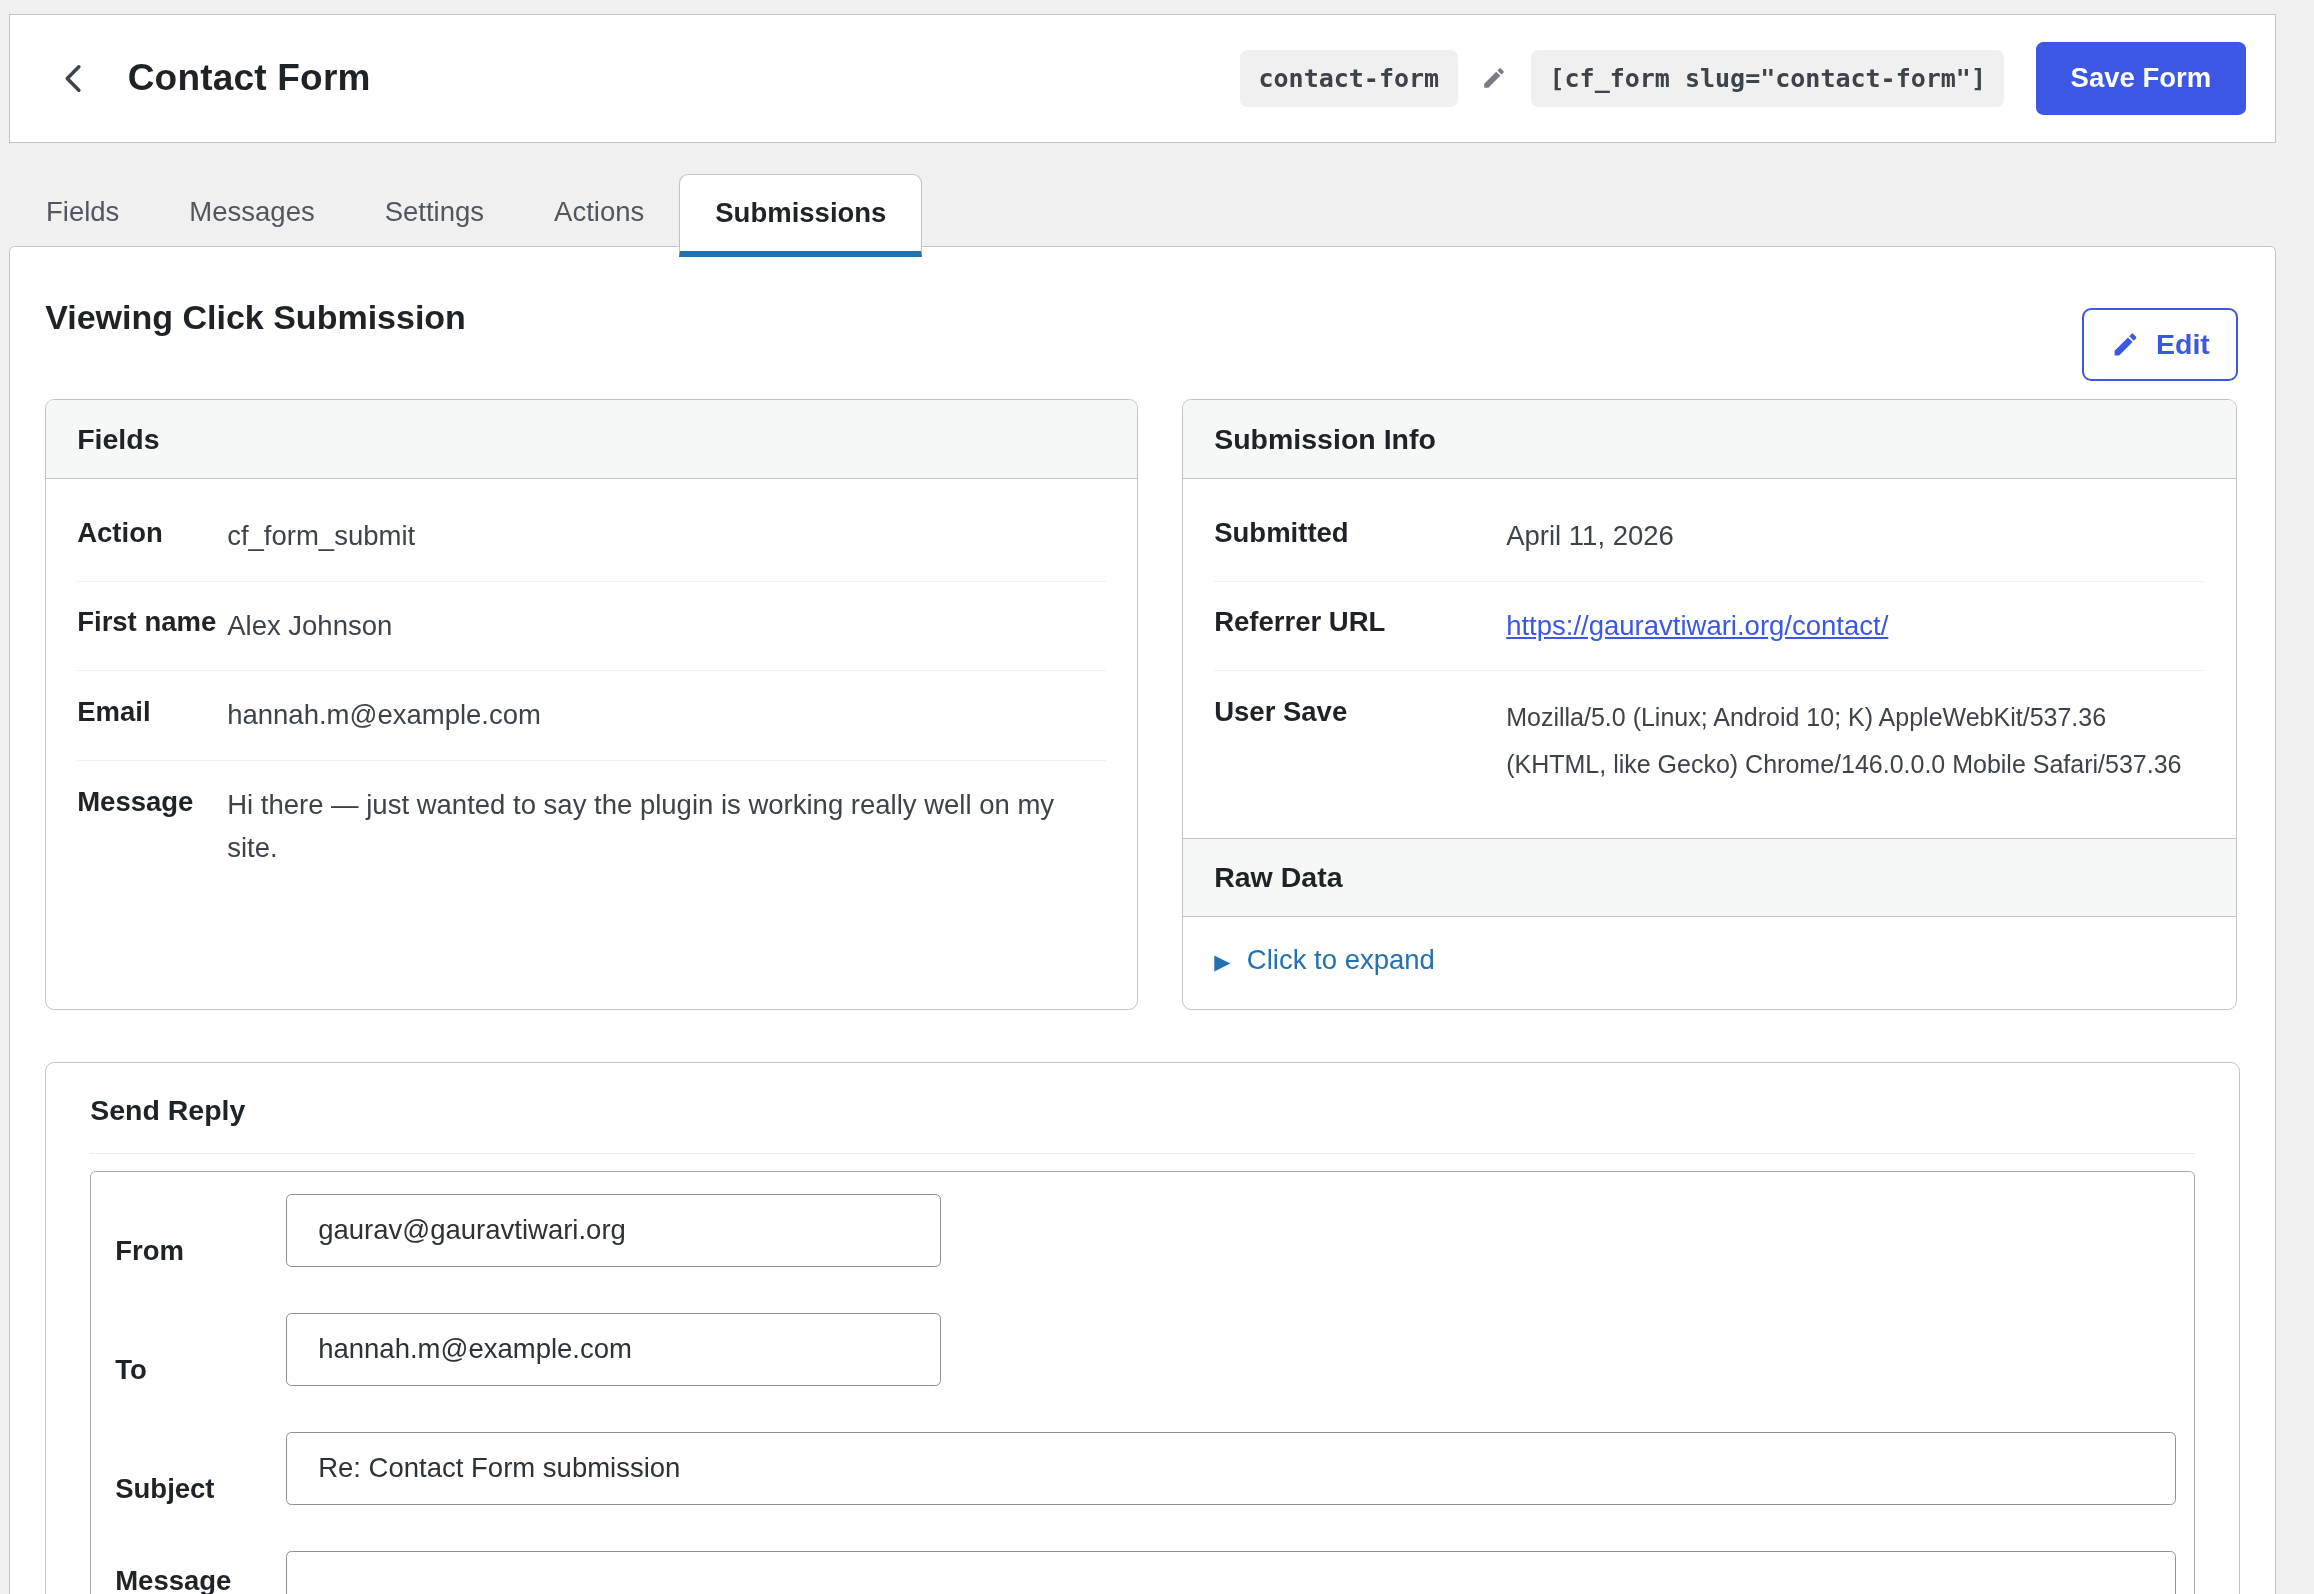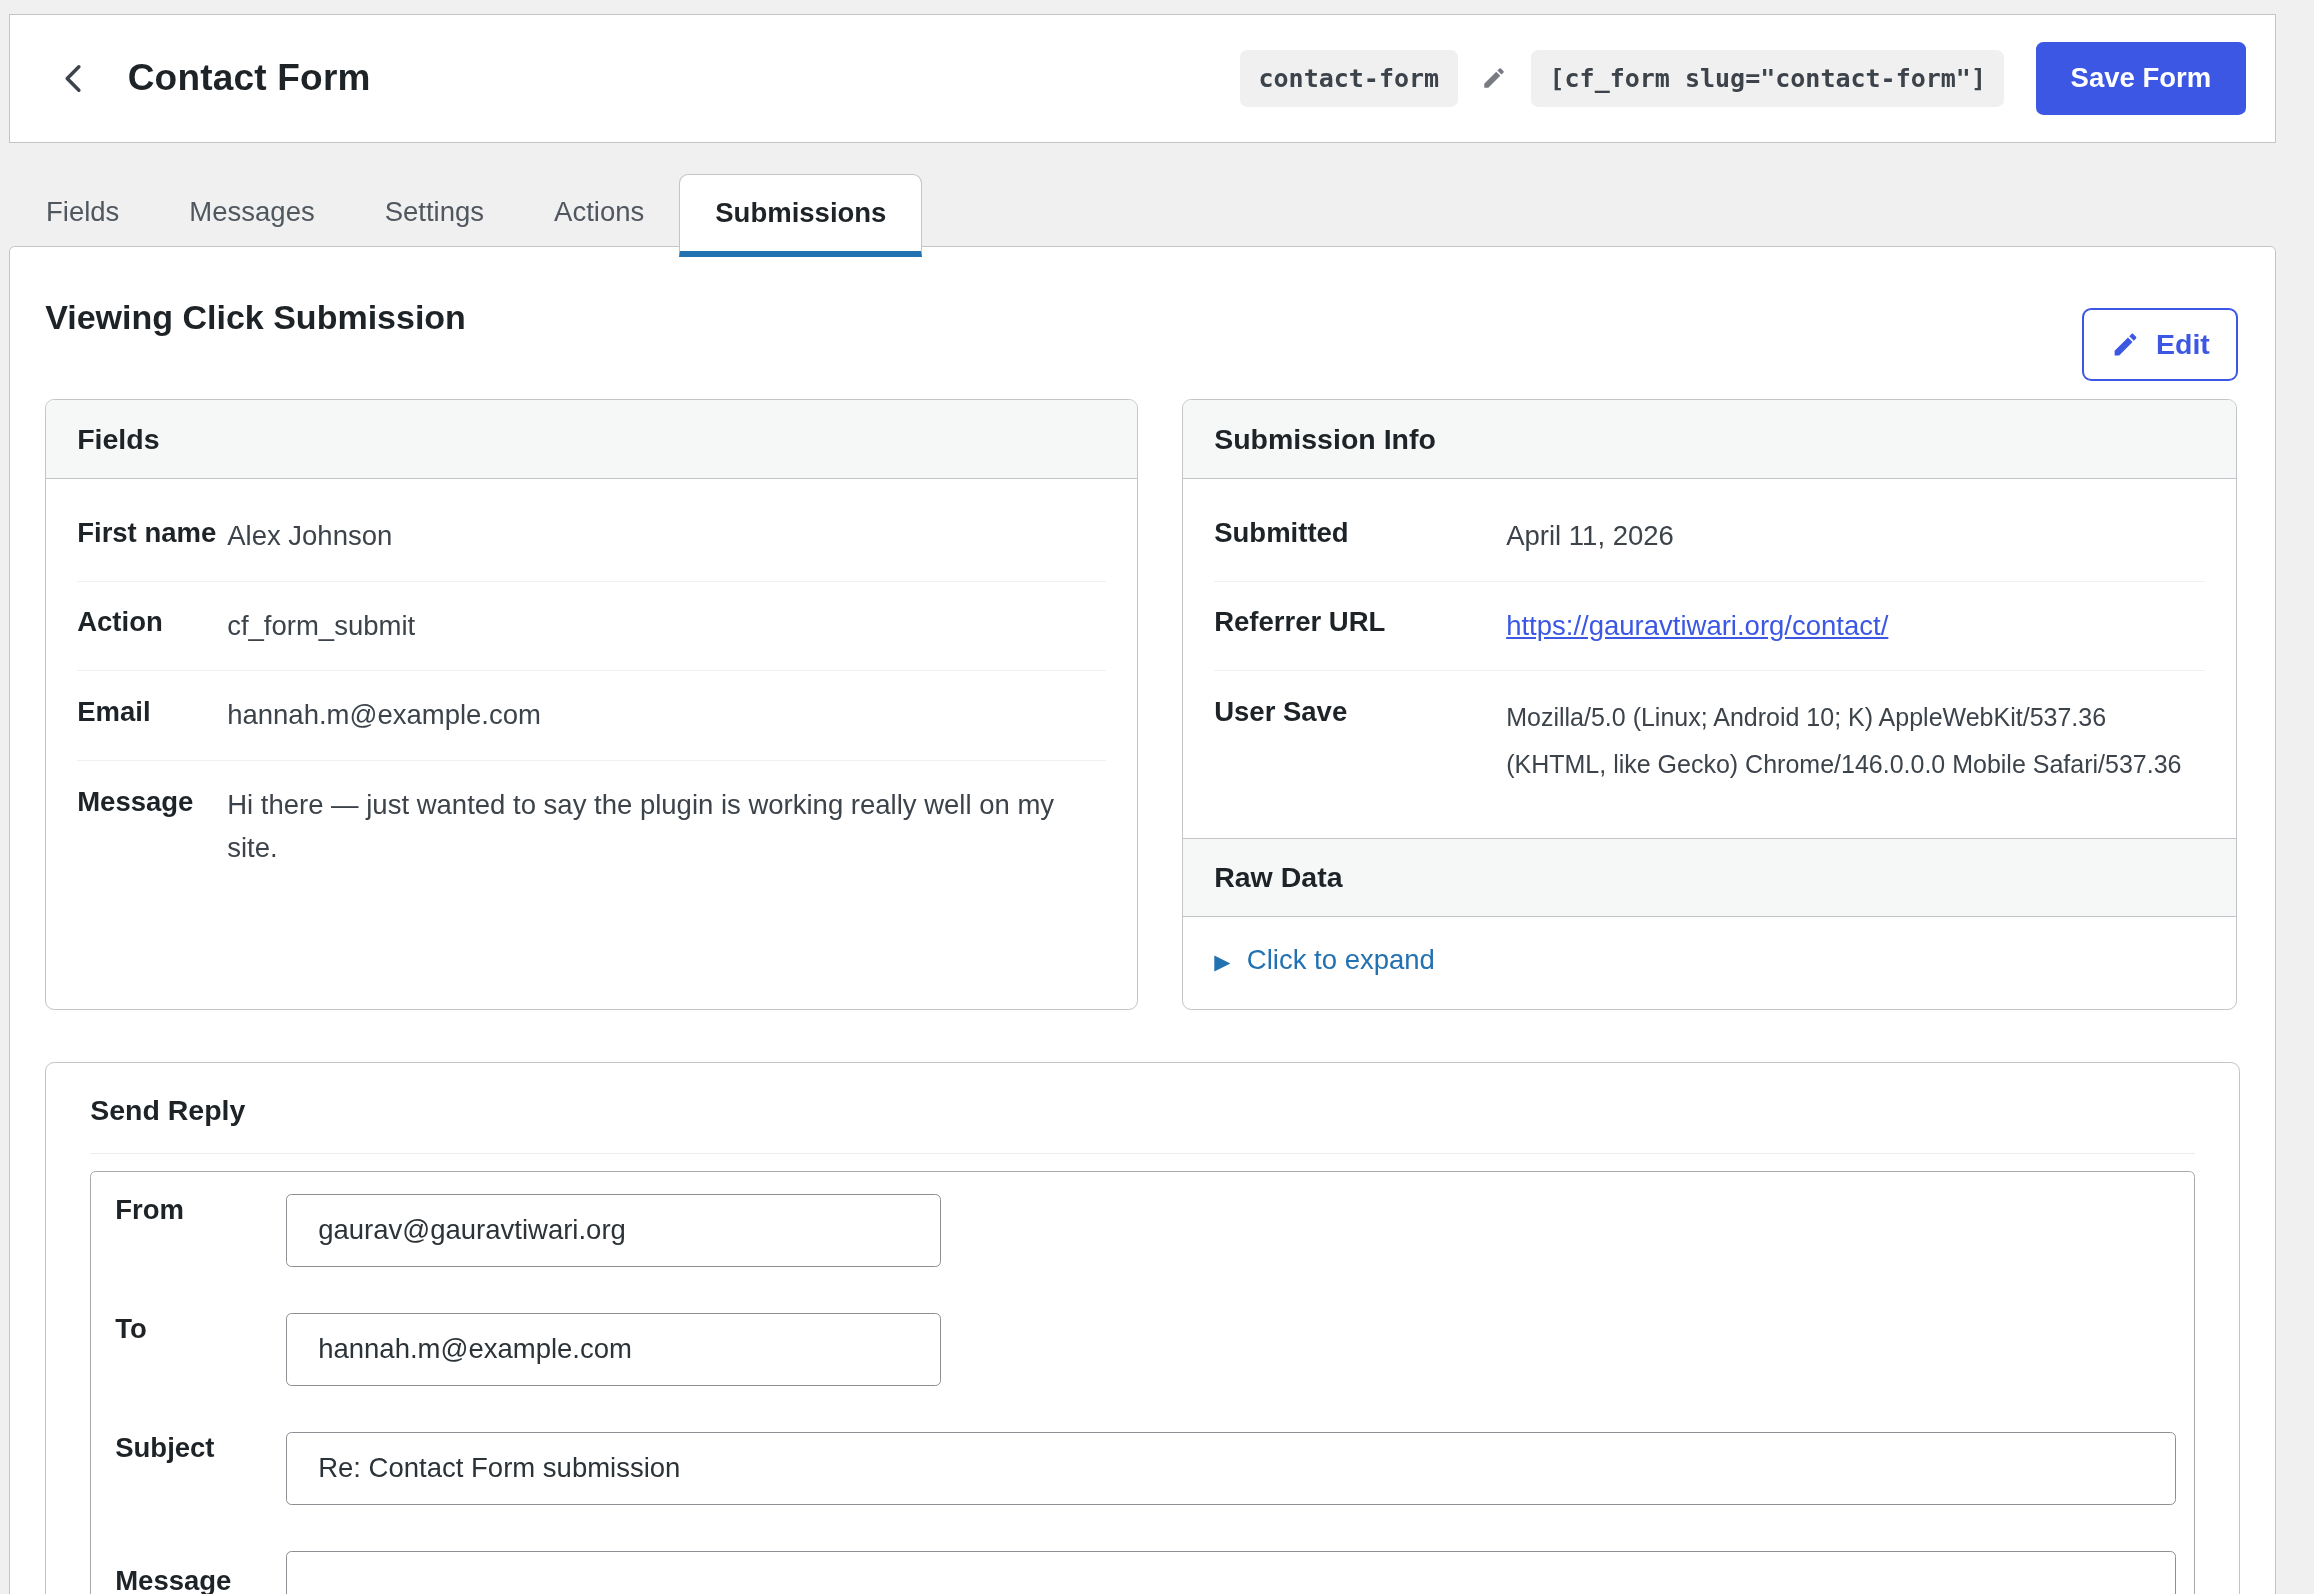--- a/index.html
+++ b/index.html
@@ -70,21 +70,21 @@
     color:var(--admin-blue);font-size:27.5px;cursor:pointer;background:none;border:none;font-family:inherit;}
   .expand-tri{font-size:21px;line-height:1;transform:translateY(0.9px);}
 
   
   .reply-card{position:absolute;left:35px;top:815px;width:2195px;height:1047px;background:#fff;
     border:1.8px solid var(--border);border-radius:9.2px;padding:27.5px 44px;}
   .reply-title{font-size:28.5px;font-weight:700;color:var(--ink);padding-top:3.7px;}
   .reply-divider{border-top:1.8px solid #ececed;margin-top:26px;}
   .reply-box{margin-top:16.5px;border:1.8px solid #a7aaad;border-radius:5.5px;height:643px;
     padding:22px 18.4px 37px 24px;display:flex;flex-direction:column;gap:46px;}
-  .reply-row{display:flex;align-items:flex-start;}
+  .reply-row{display:flex;align-items:flex-end;}
   .reply-label{width:171px;flex:none;font-size:27.5px;font-weight:700;color:var(--ink);}
   .reply-input{height:73px;border:1.8px solid var(--inputborder);border-radius:5.5px;background:#fff;
     font-family:inherit;font-size:27.5px;color:#2c3338;padding:0 31px;}
   .input-sm{width:655px;}
   .input-lg{flex:1;}
   .reply-row.msg{align-items:flex-start;}
   .reply-row.msg .reply-label{padding-top:14.7px;}
   .reply-textarea{flex:1;height:220px;border:1.8px solid var(--inputborder);border-radius:5.5px;background:#fff;
     font-family:inherit;font-size:27.5px;color:#2c3338;padding:16.5px 22px;resize:none;}
 
@@ -136,26 +136,26 @@
       </span>
       <span>Edit</span>
     </button>
 
     <div class="cards">
 
       <section class="card fields-card">
         <div class="card-header">Fields</div>
         <div class="rows">
           <div class="row">
+            <span class="row-label">Action</span>
+            <span class="row-value">cf_form_submit</span>
+          </div>
+          <div class="row">
             <span class="row-label">First name</span>
             <span class="row-value">Alex Johnson</span>
-          </div>
-          <div class="row">
-            <span class="row-label">Action</span>
-            <span class="row-value">cf_form_submit</span>
           </div>
           <div class="row">
             <span class="row-label">Email</span>
             <span class="row-value">hannah.m@example.com</span>
           </div>
           <div class="row">
             <span class="row-label">Message</span>
             <span class="row-value">Hi there — just wanted to say the plugin is working really well on my site.</span>
           </div>
         </div>

